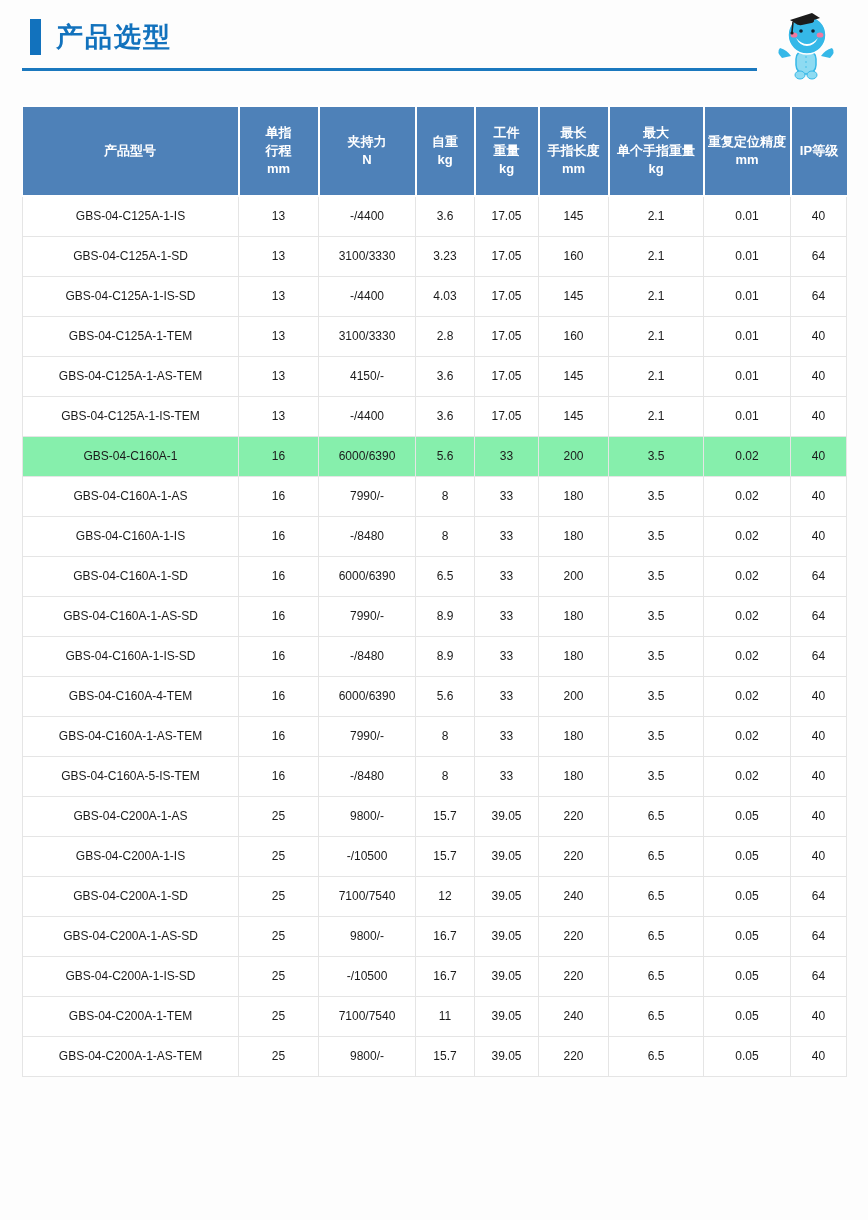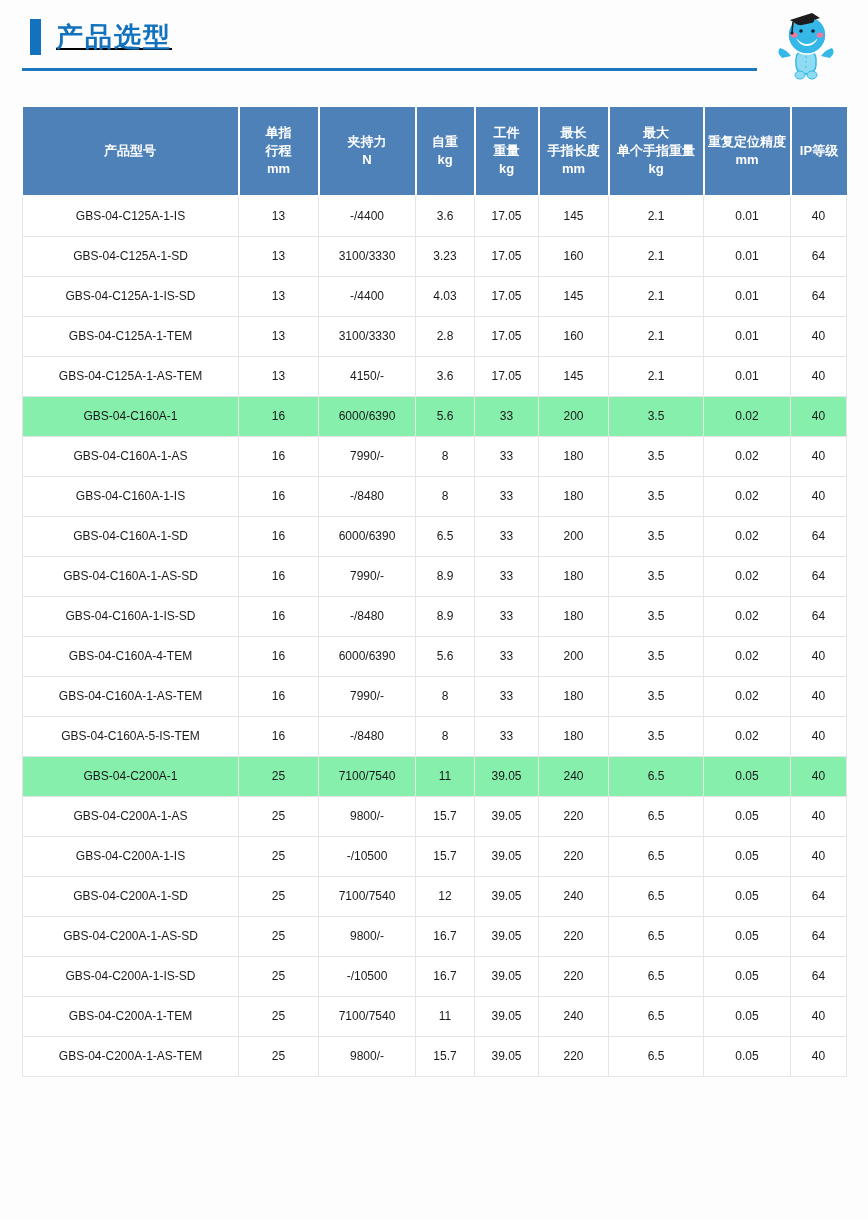--- a/index.html
+++ b/index.html
@@ -7,21 +7,21 @@
     width: 868px; height: 1220px;
     background: #fdfdfd;
     font-family: "Liberation Sans", "DejaVu Sans", sans-serif;
     overflow: hidden;
   }
   .page { width: 868px; height: 1220px; position: relative; }
 
   
   .title-row {
     position: absolute; top: 12px; left: 30px; right: 10px;
-    height: 50px; display: flex; align-items: center; text-decoration: underline;
+    height: 50px; display: flex; align-items: center;
   }
   .accent-bar {
     width: 11px; height: 36px; background: #1272bd;
     display: inline-block; margin-right: 15px;
   }
   h1.page-title {
     font-size: 27px; font-weight: bold; color: #1272bd;
     letter-spacing: 2px;
   }
   .mascot {
@@ -190,20 +190,31 @@
           <td>GBS-04-C125A-1-AS-TEM</td>
           <td>13</td>
           <td>4150/-</td>
           <td>3.6</td>
           <td>17.05</td>
           <td>145</td>
           <td>2.1</td>
           <td>0.01</td>
           <td>40</td>
         </tr>
+        <tr>
+          <td>GBS-04-C125A-1-IS-TEM</td>
+          <td>13</td>
+          <td>-/4400</td>
+          <td>3.6</td>
+          <td>17.05</td>
+          <td>145</td>
+          <td>2.1</td>
+          <td>0.01</td>
+          <td>40</td>
+        </tr>
         <tr class="highlight">
           <td>GBS-04-C160A-1</td>
           <td>16</td>
           <td>6000/6390</td>
           <td>5.6</td>
           <td>33</td>
           <td>200</td>
           <td>3.5</td>
           <td>0.02</td>
           <td>40</td>
@@ -289,104 +300,93 @@
           <td>GBS-04-C160A-5-IS-TEM</td>
           <td>16</td>
           <td>-/8480</td>
           <td>8</td>
           <td>33</td>
           <td>180</td>
           <td>3.5</td>
           <td>0.02</td>
           <td>40</td>
         </tr>
-        <tr class="highlight">
-          <td>GBS-04-C200A-1</td>
+        <tr>
+          <td>GBS-04-C200A-1-AS</td>
+          <td>25</td>
+          <td>9800/-</td>
+          <td>15.7</td>
+          <td>39.05</td>
+          <td>220</td>
+          <td>6.5</td>
+          <td>0.05</td>
+          <td>40</td>
+        </tr>
+        <tr>
+          <td>GBS-04-C200A-1-IS</td>
+          <td>25</td>
+          <td>-/10500</td>
+          <td>15.7</td>
+          <td>39.05</td>
+          <td>220</td>
+          <td>6.5</td>
+          <td>0.05</td>
+          <td>40</td>
+        </tr>
+        <tr>
+          <td>GBS-04-C200A-1-SD</td>
+          <td>25</td>
+          <td>7100/7540</td>
+          <td>12</td>
+          <td>39.05</td>
+          <td>240</td>
+          <td>6.5</td>
+          <td>0.05</td>
+          <td>64</td>
+        </tr>
+        <tr>
+          <td>GBS-04-C200A-1-AS-SD</td>
+          <td>25</td>
+          <td>9800/-</td>
+          <td>16.7</td>
+          <td>39.05</td>
+          <td>220</td>
+          <td>6.5</td>
+          <td>0.05</td>
+          <td>64</td>
+        </tr>
+        <tr>
+          <td>GBS-04-C200A-1-IS-SD</td>
+          <td>25</td>
+          <td>-/10500</td>
+          <td>16.7</td>
+          <td>39.05</td>
+          <td>220</td>
+          <td>6.5</td>
+          <td>0.05</td>
+          <td>64</td>
+        </tr>
+        <tr>
+          <td>GBS-04-C200A-1-TEM</td>
           <td>25</td>
           <td>7100/7540</td>
           <td>11</td>
           <td>39.05</td>
           <td>240</td>
           <td>6.5</td>
           <td>0.05</td>
           <td>40</td>
         </tr>
         <tr>
-          <td>GBS-04-C200A-1-AS</td>
+          <td>GBS-04-C200A-1-AS-TEM</td>
           <td>25</td>
           <td>9800/-</td>
           <td>15.7</td>
           <td>39.05</td>
           <td>220</td>
           <td>6.5</td>
           <td>0.05</td>
           <td>40</td>
         </tr>
-        <tr>
-          <td>GBS-04-C200A-1-IS</td>
-          <td>25</td>
-          <td>-/10500</td>
-          <td>15.7</td>
-          <td>39.05</td>
-          <td>220</td>
-          <td>6.5</td>
-          <td>0.05</td>
-          <td>40</td>
-        </tr>
-        <tr>
-          <td>GBS-04-C200A-1-SD</td>
-          <td>25</td>
-          <td>7100/7540</td>
-          <td>12</td>
-          <td>39.05</td>
-          <td>240</td>
-          <td>6.5</td>
-          <td>0.05</td>
-          <td>64</td>
-        </tr>
-        <tr>
-          <td>GBS-04-C200A-1-AS-SD</td>
-          <td>25</td>
-          <td>9800/-</td>
-          <td>16.7</td>
-          <td>39.05</td>
-          <td>220</td>
-          <td>6.5</td>
-          <td>0.05</td>
-          <td>64</td>
-        </tr>
-        <tr>
-          <td>GBS-04-C200A-1-IS-SD</td>
-          <td>25</td>
-          <td>-/10500</td>
-          <td>16.7</td>
-          <td>39.05</td>
-          <td>220</td>
-          <td>6.5</td>
-          <td>0.05</td>
-          <td>64</td>
-        </tr>
-        <tr>
-          <td>GBS-04-C200A-1-TEM</td>
-          <td>25</td>
-          <td>7100/7540</td>
-          <td>11</td>
-          <td>39.05</td>
-          <td>240</td>
-          <td>6.5</td>
-          <td>0.05</td>
-          <td>40</td>
-        </tr>
-        <tr>
-          <td>GBS-04-C200A-1-AS-TEM</td>
-          <td>25</td>
-          <td>9800/-</td>
-          <td>15.7</td>
-          <td>39.05</td>
-          <td>220</td>
-          <td>6.5</td>
-          <td>0.05</td>
-          <td>40</td>
-        </tr>
       </tbody>
   </table>
 
 </div>
 
 </body></html>

